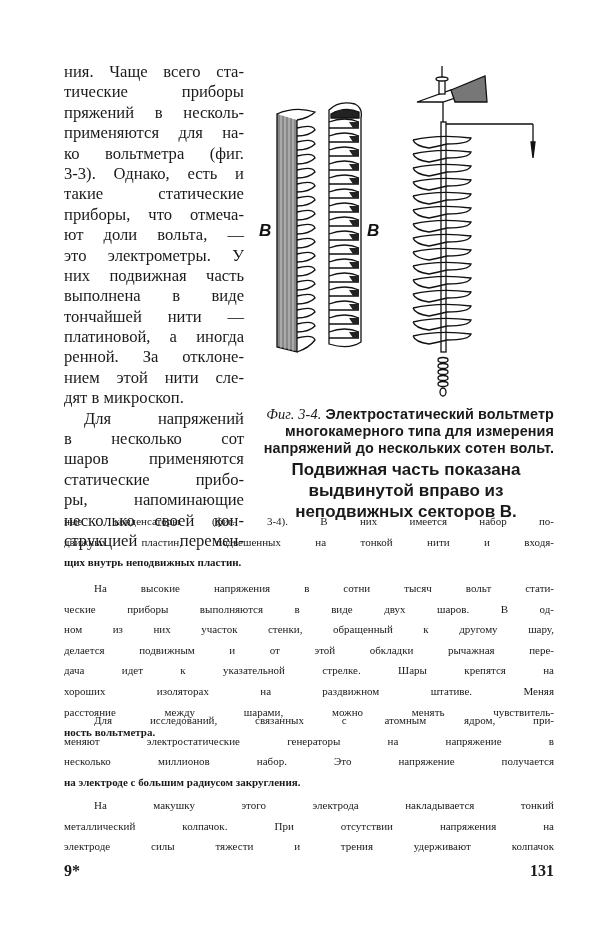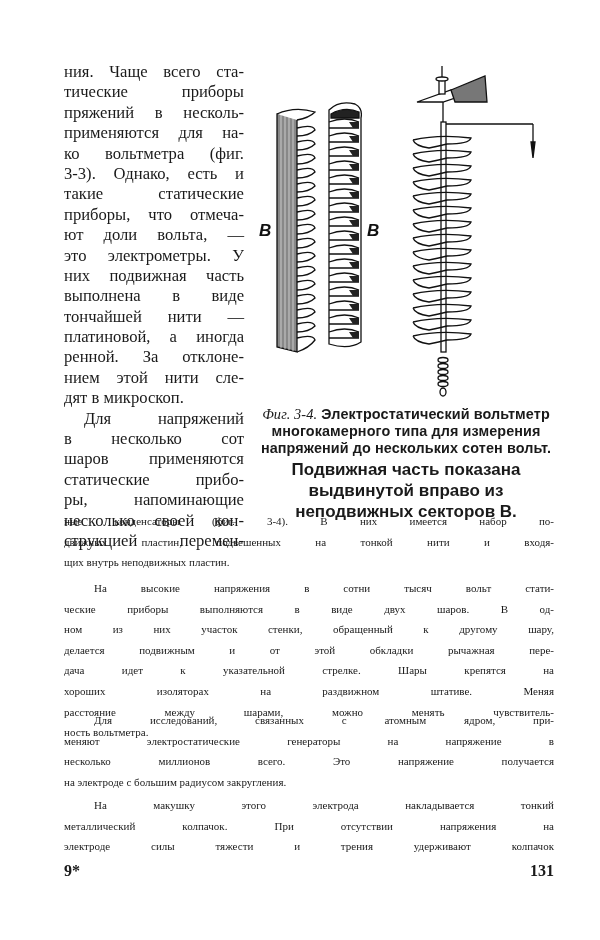--- a/index.html
+++ b/index.html
@@ -6,25 +6,25 @@
   body { width:600px; height:940px; position:relative; overflow:hidden;
          font-family:"Liberation Serif","DejaVu Serif",serif; color:#1a1a1a; }
   .page { position:absolute; left:0; top:0; width:600px; height:785px; }
   .col-left { position:absolute; left:64px; top:62px; width:180px;
               font-size:16.6px; line-height:20.4px; }
   .col-left .ln { display:block; text-align:justify; text-align-last:justify; white-space:nowrap; height:20.4px; }
   .col-left .ln.last { text-align-last:left; }
   .col-left .ln.indent { padding-left:20px; }
   .full { position:absolute; left:64px; width:490px; font-size:11px; line-height:20.6px; }
   .full .ln { display:block; text-align:justify; text-align-last:justify; white-space:nowrap; height:20.6px; }
-  .full .ln.last { text-align-last:left; }
+  .full .ln.last { text-align-last:left;font-weight:bold; }
   .full .ln.indent { padding-left:30px; }
   .figure { position:absolute; left:255px; top:62px; width:300px; height:340px; }
   .caption { position:absolute; left:258px; top:406px; width:296px; text-align:center; }
-  .caption .main { font-size:14.4px; line-height:17px; font-weight:bold; font-family:"Liberation Sans","DejaVu Sans",sans-serif; letter-spacing:0.1px; }
+  .caption .main { font-size:14.4px; line-height:17px; font-weight:bold; font-family:"Liberation Sans","DejaVu Sans",sans-serif; letter-spacing:0.1px;text-align:right; }
   .caption .main .fig-label { font-style:italic; font-weight:normal; font-family:"Liberation Serif",serif; }
   .caption .sub { font-size:17px; line-height:21px; font-weight:bold; font-family:"Liberation Sans","DejaVu Sans",sans-serif; margin-top:2px; }
   .footer { position:absolute; top:862px; left:64px; width:490px; font-size:16px; font-weight:bold; }
   .footer .sig { position:absolute; left:0; }
   .footer .pnum { position:absolute; right:0; }
 </style>
 </head>
 <body>
 
 <div class="page">
@@ -198,21 +198,21 @@
     <span class="ln">делается подвижным и от этой обкладки рычажная пере-</span>
     <span class="ln">дача идет к указательной стрелке. Шары крепятся на</span>
     <span class="ln">хороших изоляторах на раздвижном штативе. Меняя</span>
     <span class="ln">расстояние между шарами, можно менять чувствитель-</span>
     <span class="ln last">ность вольтметра.</span>
     </div>
 
   <div class="full" style="top:710px">
     <span class="ln indent">Для исследований, связанных с атомным ядром, при-</span>
     <span class="ln">меняют электростатические генераторы на напряжение в</span>
-    <span class="ln">несколько миллионов всего. Это напряжение получается</span>
+    <span class="ln">несколько миллионов набор. Это напряжение получается</span>
     <span class="ln last">на электроде с большим радиусом закругления.</span>
   </div>
 
   <div class="full" style="top:795px">
     <span class="ln indent">На макушку этого электрода накладывается тонкий</span>
     <span class="ln">металлический колпачок. При отсутствии напряжения на</span>
     <span class="ln">электроде силы тяжести и трения удерживают колпачок</span>
   </div>
 
   <div class="footer">

